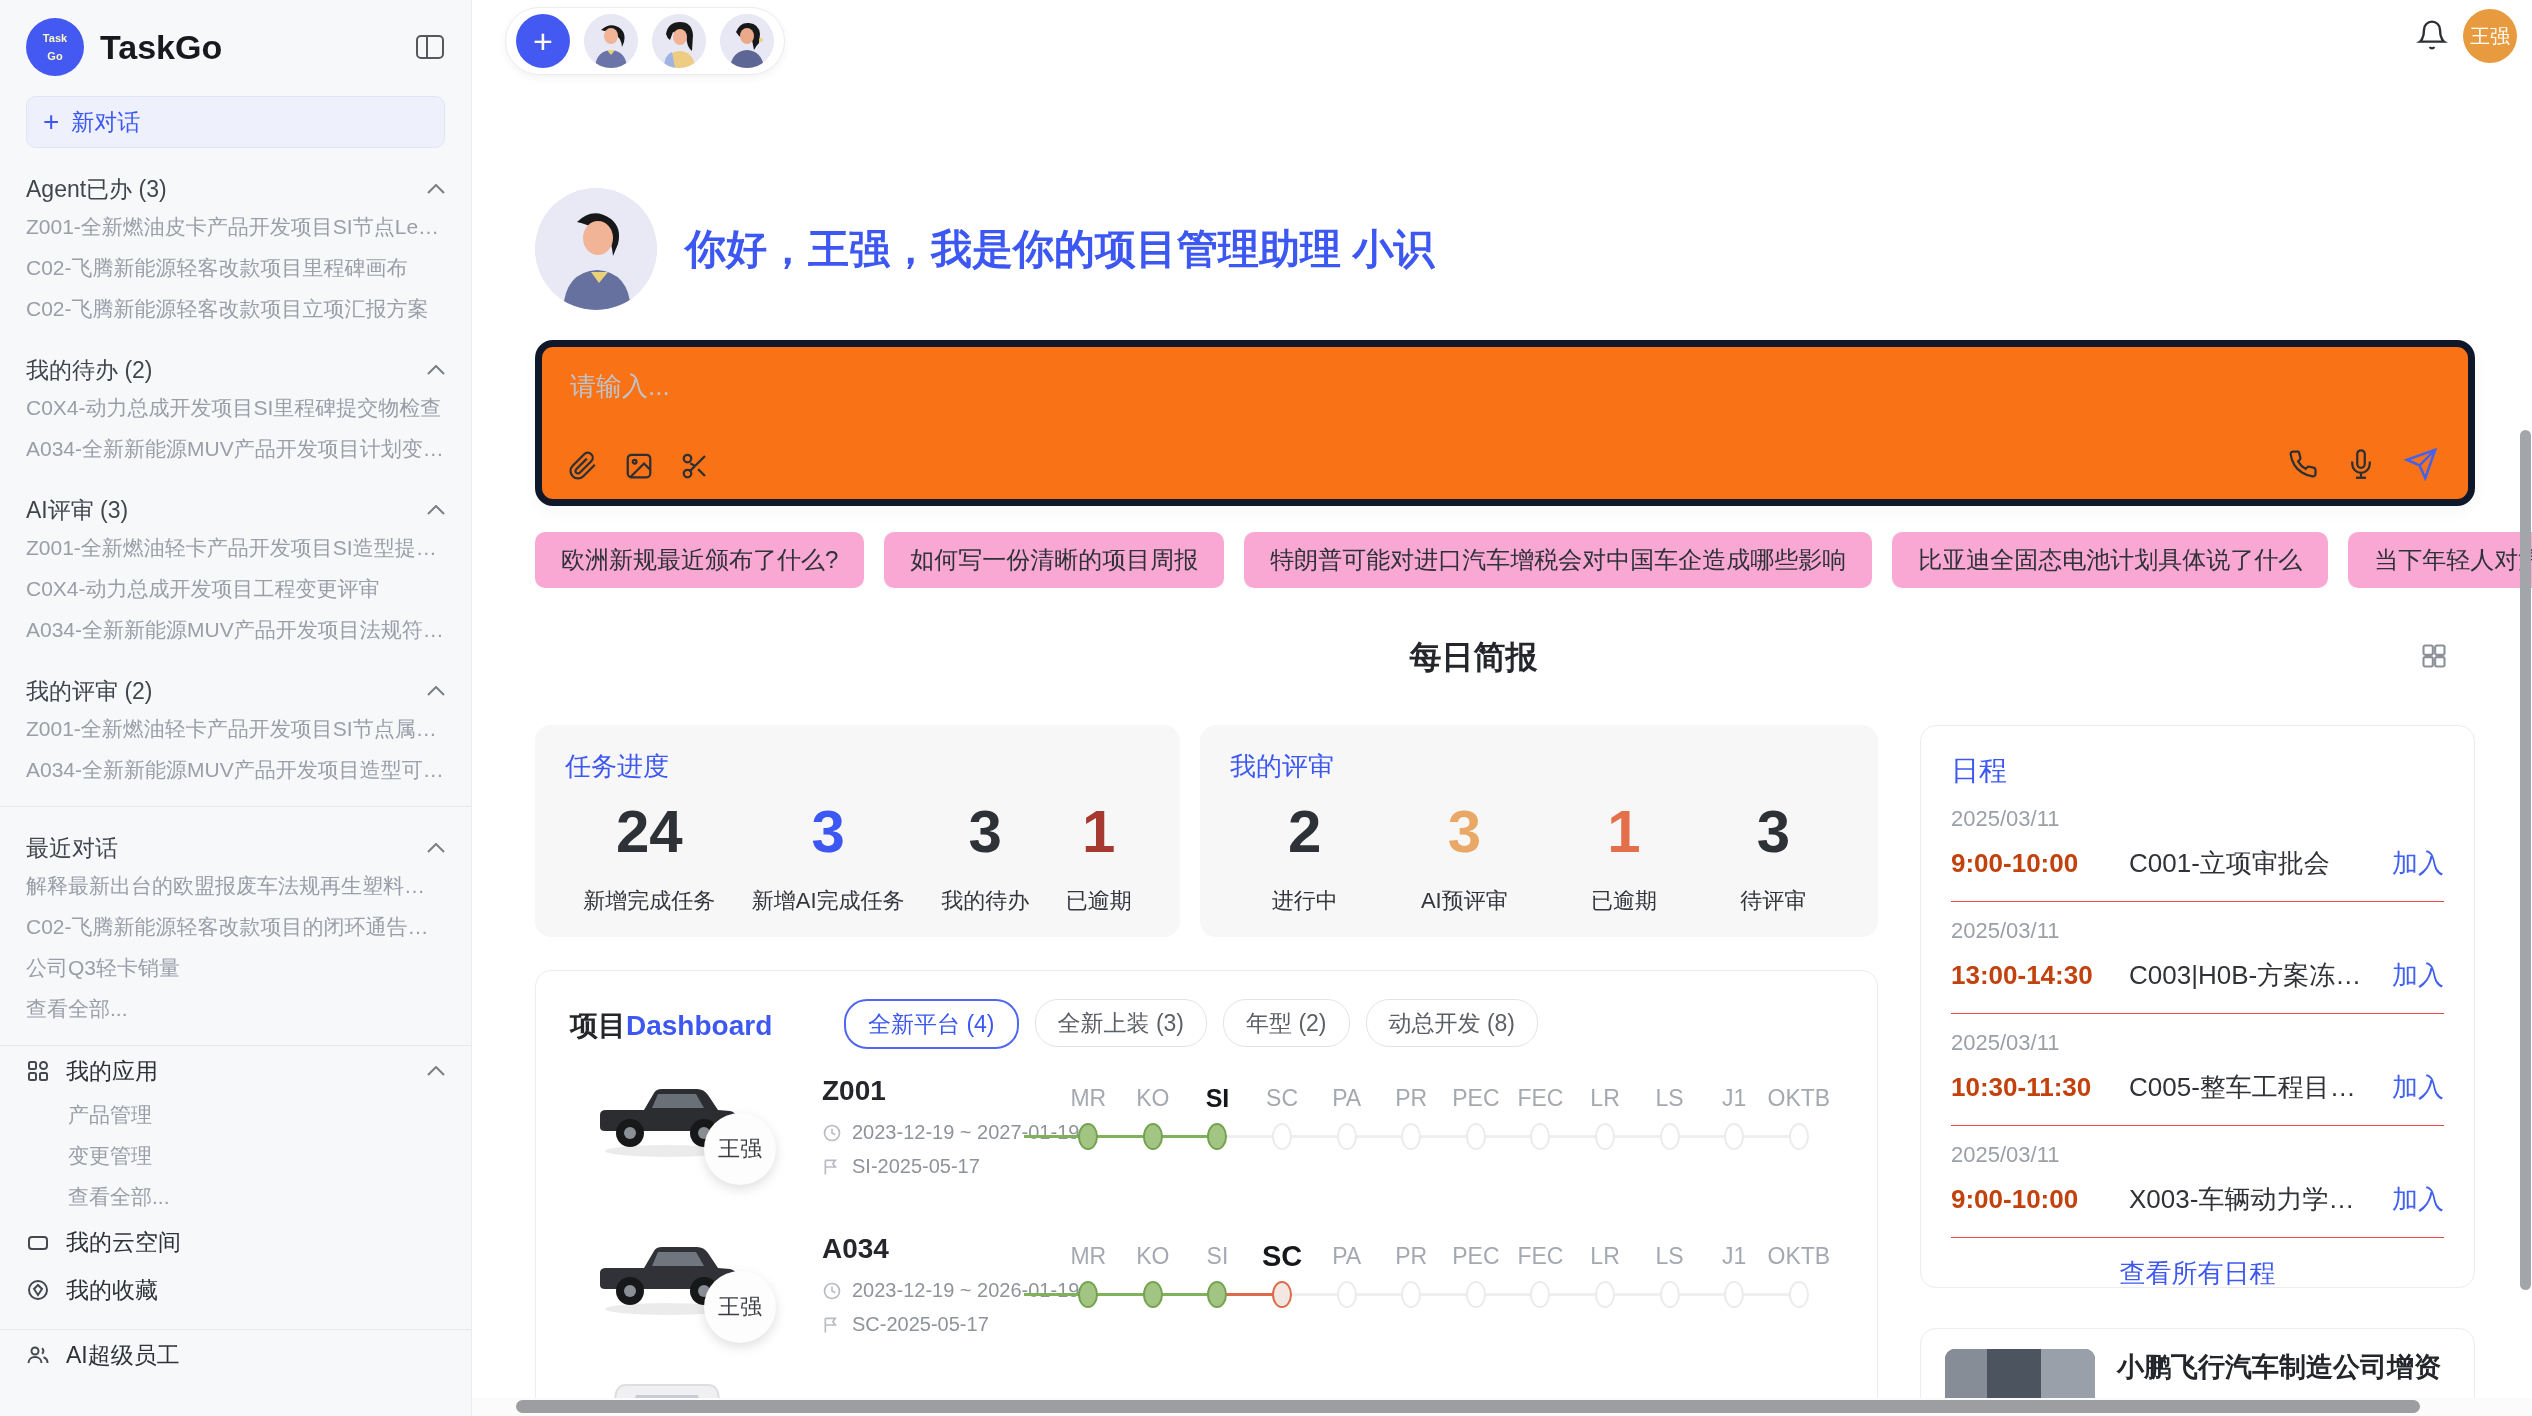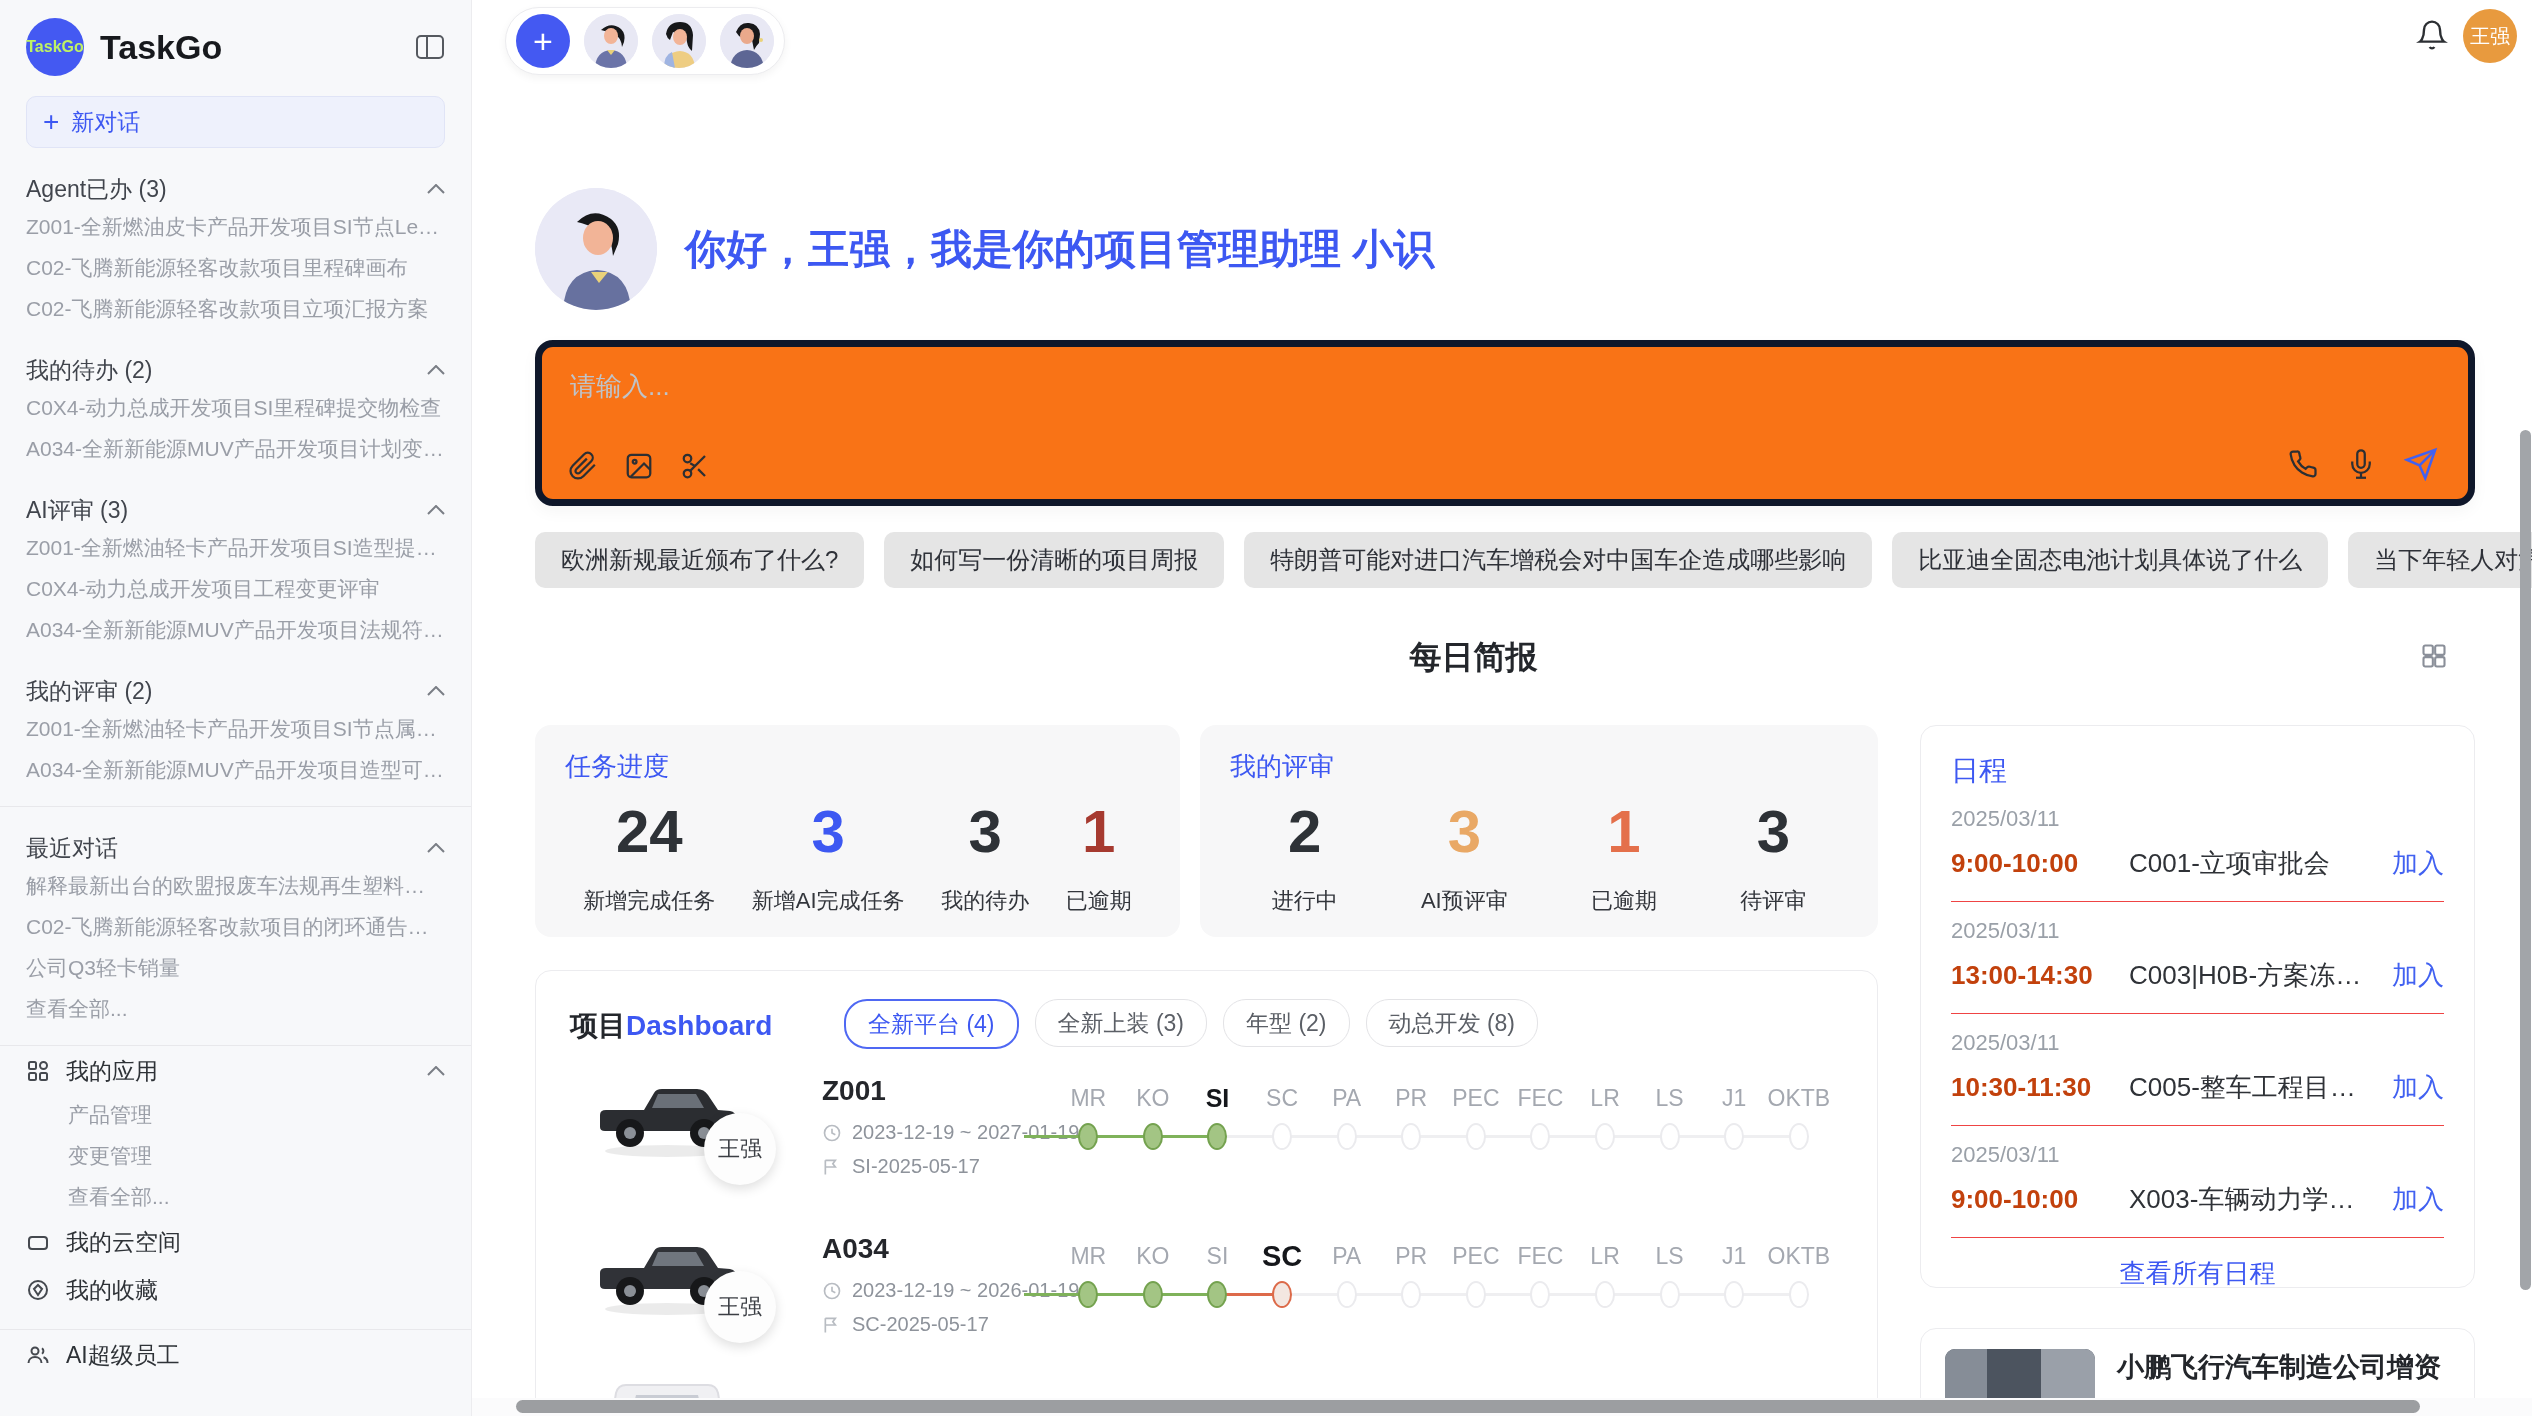--- a/index.html
+++ b/index.html
@@ -3,22 +3,22 @@
 <meta charset="utf-8">
 <style>
   html,body{margin:0;padding:0;}
   body{width:2532px;height:1416px;overflow:hidden;background:#fff;
        font-family:"Liberation Sans","DejaVu Sans",sans-serif;color:#23262b;}
   svg{display:block}
   
   .sidebar{position:absolute;left:0;top:0;width:472px;height:1416px;background:#f7f8fa;
            border-right:1px solid #ececef;box-sizing:border-box;padding:18px 26px 0;}
   .side-head{display:flex;align-items:center;}
-  .logo{width:58px;height:58px;border-radius:50%;background:#4459f2;color:#bef264;display:flex;
-        flex-direction:row;align-items:center;justify-content:center;font-size:16px;font-weight:700;line-height:18px;}
+  .logo{width:58px;height:58px;border-radius:50%;background:#4459f2;color:#fef9c3;display:flex;
+        flex-direction:column;align-items:center;justify-content:center;font-size:11px;font-weight:700;line-height:18px;}
   .app-title{font-size:34px;font-weight:700;margin-left:16px;flex:1;color:#17191d;}
   .collapse-btn{cursor:pointer}
   .new-chat{margin-top:20px;height:52px;background:#eef1fc;border:1px solid #e0e4f6;border-radius:10px;
             display:flex;align-items:center;padding:0 16px;color:#3d58f2;font-size:23px;box-sizing:border-box;}
   .new-chat .plus{font-size:28px;margin-right:12px;font-weight:400;line-height:1;}
   .sec-h{margin-top:24px;display:flex;justify-content:space-between;align-items:center;
          font-size:23px;color:#41454d;height:34px;}
   .s-item{font-size:21px;color:#9a9ea7;line-height:41px;height:41px;white-space:nowrap;
           overflow:hidden;text-overflow:ellipsis;cursor:pointer;}
   .s-item.indent{padding-left:42px;}
@@ -46,21 +46,21 @@
   .composer{position:absolute;left:63px;top:340px;width:1940px;height:166px;border:7px solid #0f172a;
             border-radius:18px;box-sizing:border-box;background:#f97316;box-shadow:0 6px 16px rgba(0,0,0,.04);}
   .composer textarea{position:absolute;left:26px;top:20px;width:1700px;height:60px;border:none;outline:none;
             resize:none;font-size:26px;font-family:inherit;color:#2e3237;background:transparent;}
   .composer textarea::placeholder{color:#bfc3c9;}
   .c-left{position:absolute;left:26px;bottom:18px;display:flex;gap:26px;align-items:center;}
   .c-right{position:absolute;right:30px;bottom:18px;display:flex;gap:28px;align-items:center;}
   .icon-btn{cursor:pointer;display:flex;}
   
   .chips{position:absolute;left:63px;top:532px;display:flex;gap:20px;}
-  .chip{height:56px;background:#e5e5e5;border-radius:10px;display:flex;align-items:center;
+  .chip{height:56px;background:#f9a8d4;border-radius:10px;display:flex;align-items:center;
         padding:0 26px;font-size:24px;color:#2e3138;white-space:nowrap;cursor:pointer;}
   
   .brief-title{position:absolute;left:0;top:636px;width:2003px;text-align:center;font-size:32px;
                font-weight:700;color:#23262b;}
   .brief-grid{position:absolute;left:1948px;top:642px;cursor:pointer;}
   .stat-card{position:absolute;top:725px;height:212px;background:#f7f7f8;border-radius:16px;box-sizing:border-box;padding:24px 30px;}
   .stat-card.c1{left:63px;width:645px;}
   .stat-card.c2{left:728px;width:678px;}
   .stat-title{font-size:26px;color:#3d58f2;}
   .stat-row{display:flex;justify-content:space-around;margin-top:16px;}

